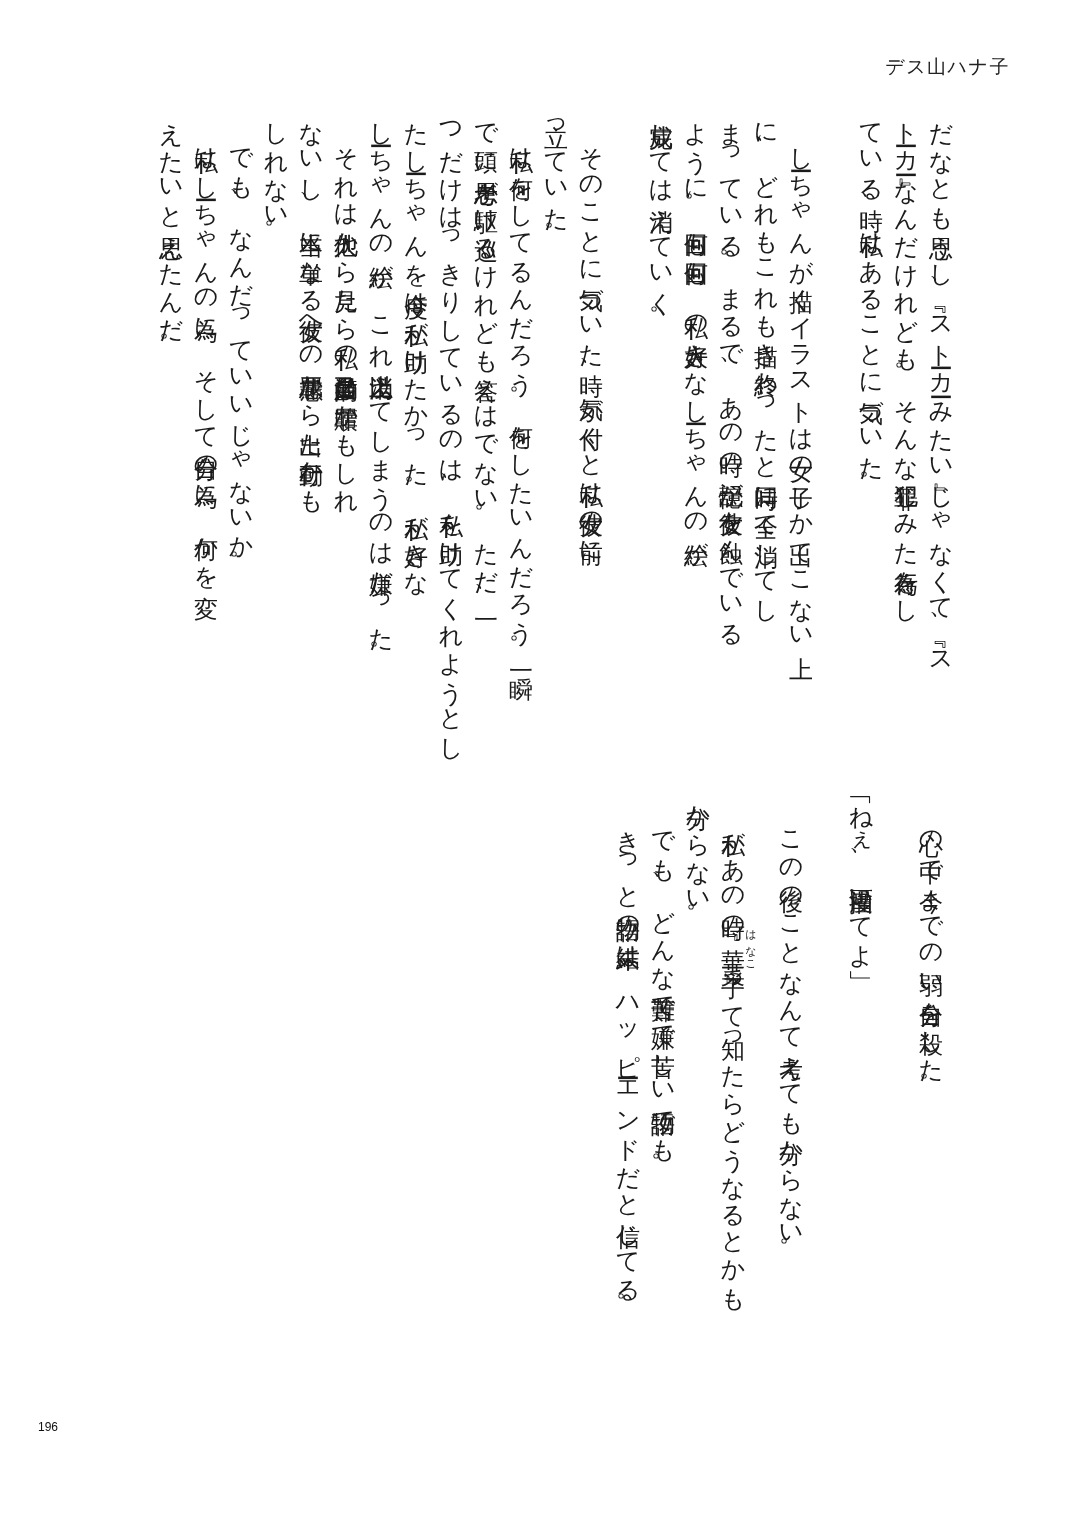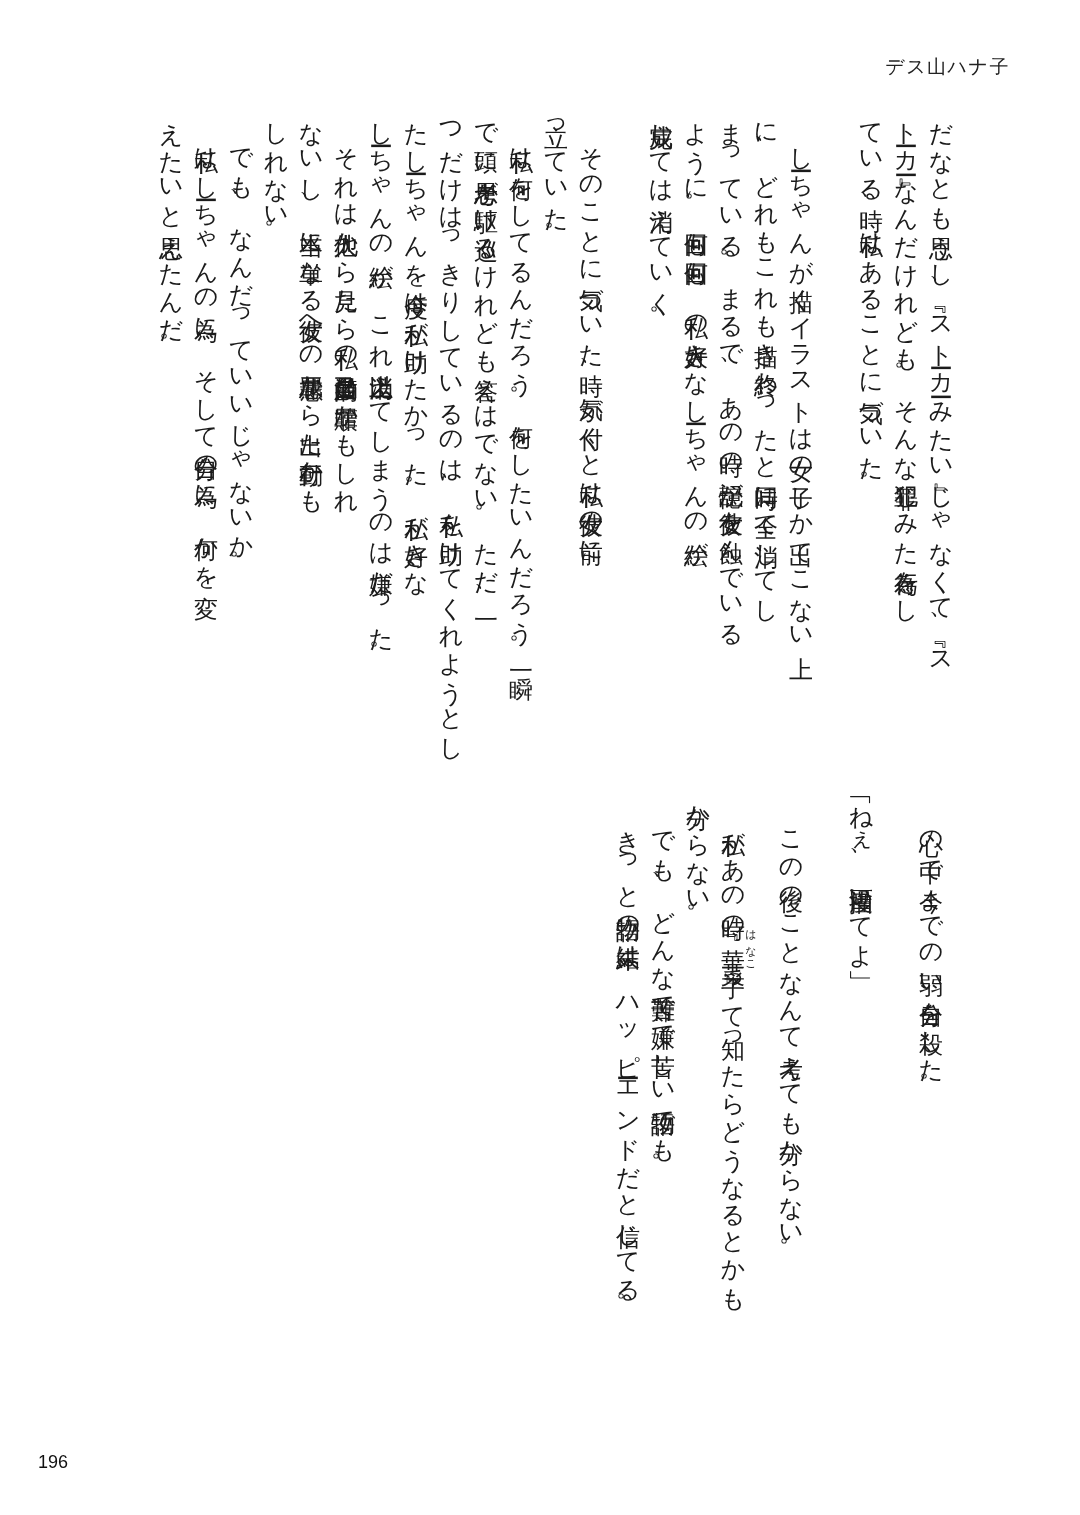--- a/index.html
+++ b/index.html
@@ -61,23 +61,23 @@
     ruby-position: over;
   }
   rt {
     font-size: 11px;
     letter-spacing: 2px;
     color: #1b1b1b;
   }
   .page-number {
     position: absolute;
     left: 38px;
-    top: 1452px;
+    top: 1420px;
     font-family: "Liberation Sans", sans-serif;
-    font-size: 18px;
+    font-size: 12px;
     color: #111111;
   }
 </style>
 </head>
 <body>
 
 <div class="page">
 
   <div class="running-header">デス山ハナ子</div>
 

